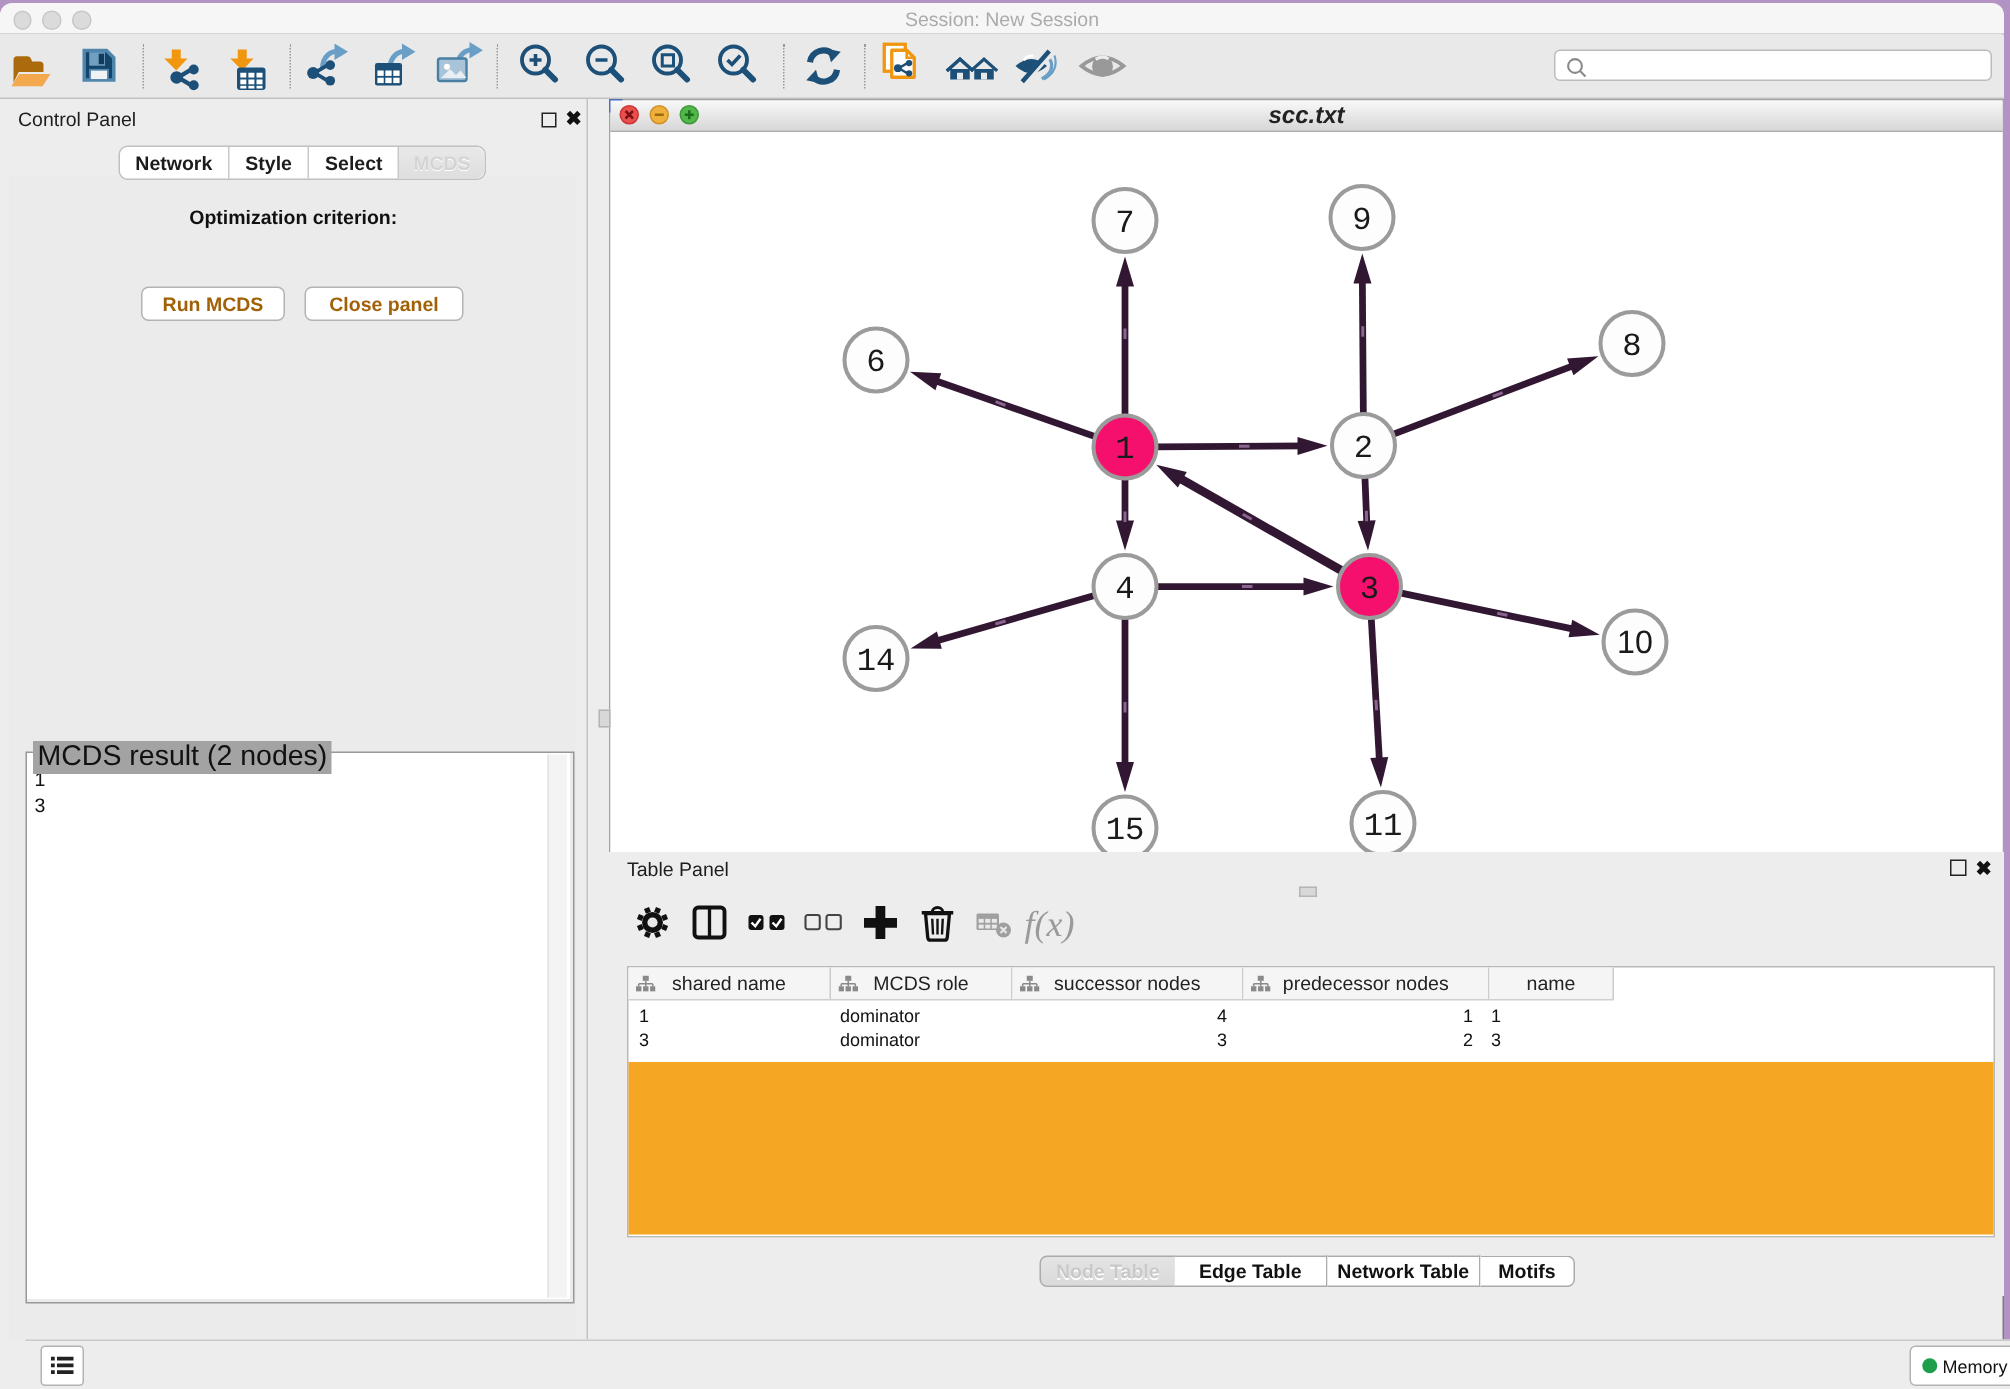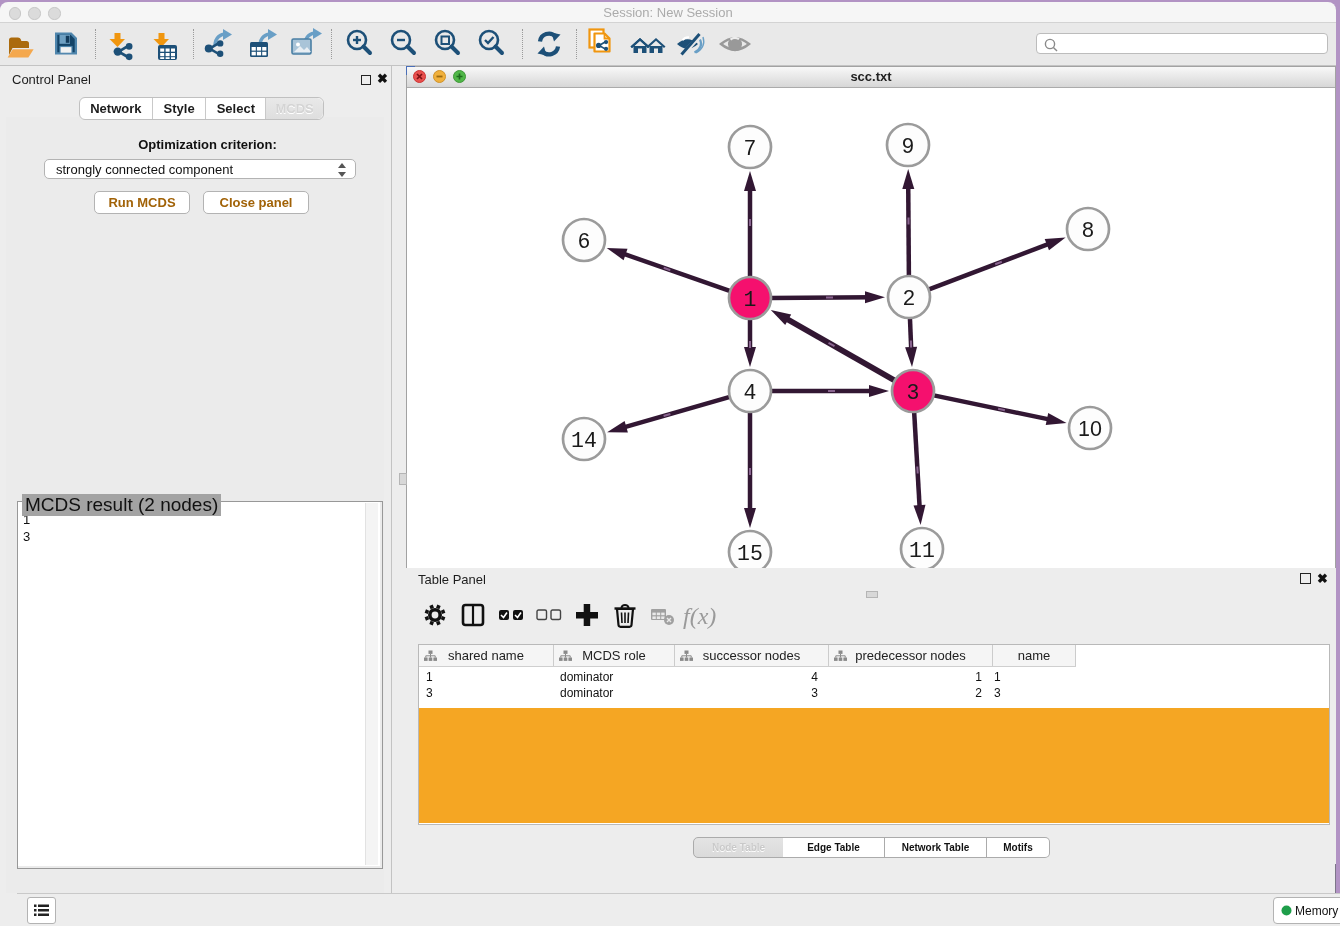--- a/index.html
+++ b/index.html
@@ -13,45 +13,45 @@
   .sep{top:6px;width:1px;height:30px;border-left:1px dotted #9a9a9a;}
   #searchbox{left:1036px;top:10px;width:290px;height:19px;background:#fff;border:1px solid #bcbcbc;border-radius:4px;}
   
   #cpanel{left:0;top:66px;width:391px;height:827px;background:#ededed;border-right:1px solid #c3c3c3;}
   #cphead{left:12px;top:6px;font-size:13px;color:#1d1d1d;}
   .winbtn{top:7px;font-size:13px;color:#111;}
   #cpcontent{left:6px;top:51px;width:378px;height:776px;background:#ebebeb;}
   #tabs{left:79px;top:31px;width:243px;height:21px;background:#fff;border:1px solid #c0c0c0;border-radius:6px;display:flex;z-index:5;}
   .tab{font-size:13px;font-weight:bold;color:#1c1c1c;text-align:center;line-height:21px;border-right:1px solid #c9c9c9;}
   #tabM{background:linear-gradient(#e9e9e9,#dedede);color:#d4d4d4;text-shadow:0 1px 0 #fff;border-right:none;border-radius:0 6px 6px 0;}
-  #optlabel{left:0;top:71px;width:391px;text-align:center;font-size:13px;font-weight:bold;color:#111;margin-left:12px;}
+  #optlabel{left:0;top:71px;width:391px;text-align:center;font-size:13px;font-weight:bold;color:#111;}
   #dropdown{left:44px;top:93px;width:312px;height:20px;background:#fff;border:1px solid #b3b3b3;border-radius:5px;font-size:13px;color:#111;line-height:20px;padding-left:11px;box-sizing:border-box;}
   .btn{top:125px;height:21px;background:#fff;border:1px solid #b3b3b3;border-radius:5px;font-size:13px;font-weight:bold;color:#a16207;text-align:center;line-height:21px;}
   #groupbox{left:17px;top:435px;width:364px;height:366px;border:1px solid #989898;}
   #grouplabel{left:22px;top:428px;background:#a3a3a3;padding:0 3px;font-size:19px;color:#111;z-index:3;}
   #resultarea{left:18px;top:436px;width:362px;height:364px;background:#fff;font-size:13px;color:#111;}
   #resultarea .ln{position:absolute;left:5px;}
   #res-scroll{left:347px;top:1px;width:12px;height:362px;background:#f4f4f4;border-left:1px solid #e2e2e2;}
   
   #sccwin{left:406px;top:66px;width:930px;height:524px;border:1px solid #a2a2a2;background:#fff;box-sizing:border-box;}
   #scctitle{left:0;top:0;width:928px;height:20px;background:linear-gradient(#f8f8f8,#d7d7d7);border-bottom:1px solid #ababab;}
   .light{top:3px;width:13px;height:13px;border-radius:50%;box-sizing:border-box;text-align:center;}
-  #sccname{width:100%;text-align:center;top:2px;font-size:13px;font-weight:bold;color:#222;}
+  #sccname{width:100%;text-align:center;top:2px;font-size:16px;font-weight:bold;color:#222;font-style:italic;}
   #canvas{left:0;top:21px;width:928px;height:501px;background:#fff;}
   
   #tpanel{left:406px;top:568px;width:930px;height:296px;background:#ededed;}
   #tphead{left:12px;top:4px;font-size:13px;color:#1d1d1d;}
   #ttoolbar{left:0px;top:24px;height:46px;display:flex;align-items:center;}
   #ttable{left:12px;top:76px;width:912px;height:181px;background:#fff;border:1px solid #b9b9b9;box-sizing:border-box;}
   #thead{left:0;top:0;height:21px;border-bottom:1px solid #cfcfcf;display:flex;}
   .th{background:#f5f5f5;border-right:1px solid #cccccc;font-size:13px;color:#222;text-align:center;line-height:21px;position:relative;box-sizing:border-box;}
   .hicon{position:absolute;left:5px;top:5px;}
   .cell{position:absolute;font-size:12px;color:#111;}
   #orange{left:0px;top:63px;width:910px;height:115px;background:#f5a623;}
-  .btab{top:269px;height:19px;background:#fff;border:1px solid #ababab;font-size:10px;font-weight:bold;color:#111;text-align:center;line-height:19px;box-sizing:content-box;}
+  .btab{top:269px;height:19px;background:#fff;border:1px solid #ababab;font-size:13px;font-weight:bold;color:#111;text-align:center;line-height:19px;box-sizing:content-box;}
   
   #statusbar{left:17px;top:893px;width:1336px;height:33px;background:#ededed;border-top:1px solid #c9c9c9;}
   #listbtn{left:10px;top:3px;width:27px;height:25px;background:#fff;border:1px solid #b3b3b3;border-radius:3px;}
   #membtn{left:1256px;top:3px;width:76px;height:25px;background:#fff;border:1px solid #b3b3b3;border-radius:4px;font-size:12px;color:#111;}
   svg{display:block;}
 </style>
 </head>
 <body>
 <div class="abs" id="appwin"></div>
 <div class="abs" id="titlebar">
@@ -254,24 +254,20 @@
   <div class="abs winbtn" style="left:361px;top:9px;width:8px;height:8px;border:1.5px solid #222;"></div>
   <div class="abs winbtn" style="left:377px;top:5px;font-weight:bold;">✖</div>
   <div class="abs" id="cpcontent"></div>
   <div class="abs" id="tabs">
     <div class="tab" style="width:72px;">Network</div>
     <div class="tab" style="width:53px;">Style</div>
     <div class="tab" style="width:59px;">Select</div>
     <div class="tab" id="tabM" style="width:57px;">MCDS</div>
   </div>
   <div class="abs" id="optlabel">Optimization criterion:</div>
-  <div class="abs" id="dropdown">strongly connected component<svg width="10" height="14" style="position:absolute;right:8px;top:3px;">
-        <path d="M5 0 L9 5 H1 z" fill="#555"></path>
-        <path d="M5 14 L1 9 H9 z" fill="#555"></path>
-      </svg></div>
   <div class="abs btn" style="left:94px;width:94px;">Run MCDS</div>
   <div class="abs btn" style="left:203px;width:104px;">Close panel</div>
   <div class="abs" id="groupbox"></div>
   <div class="abs" id="grouplabel">MCDS result (2 nodes)</div>
   <div class="abs" id="resultarea">
     <div class="ln" style="top:10px;">1</div>
     <div class="ln" style="top:27px;">3</div>
     <div class="abs" id="res-scroll"></div>
   </div>
 </div>

